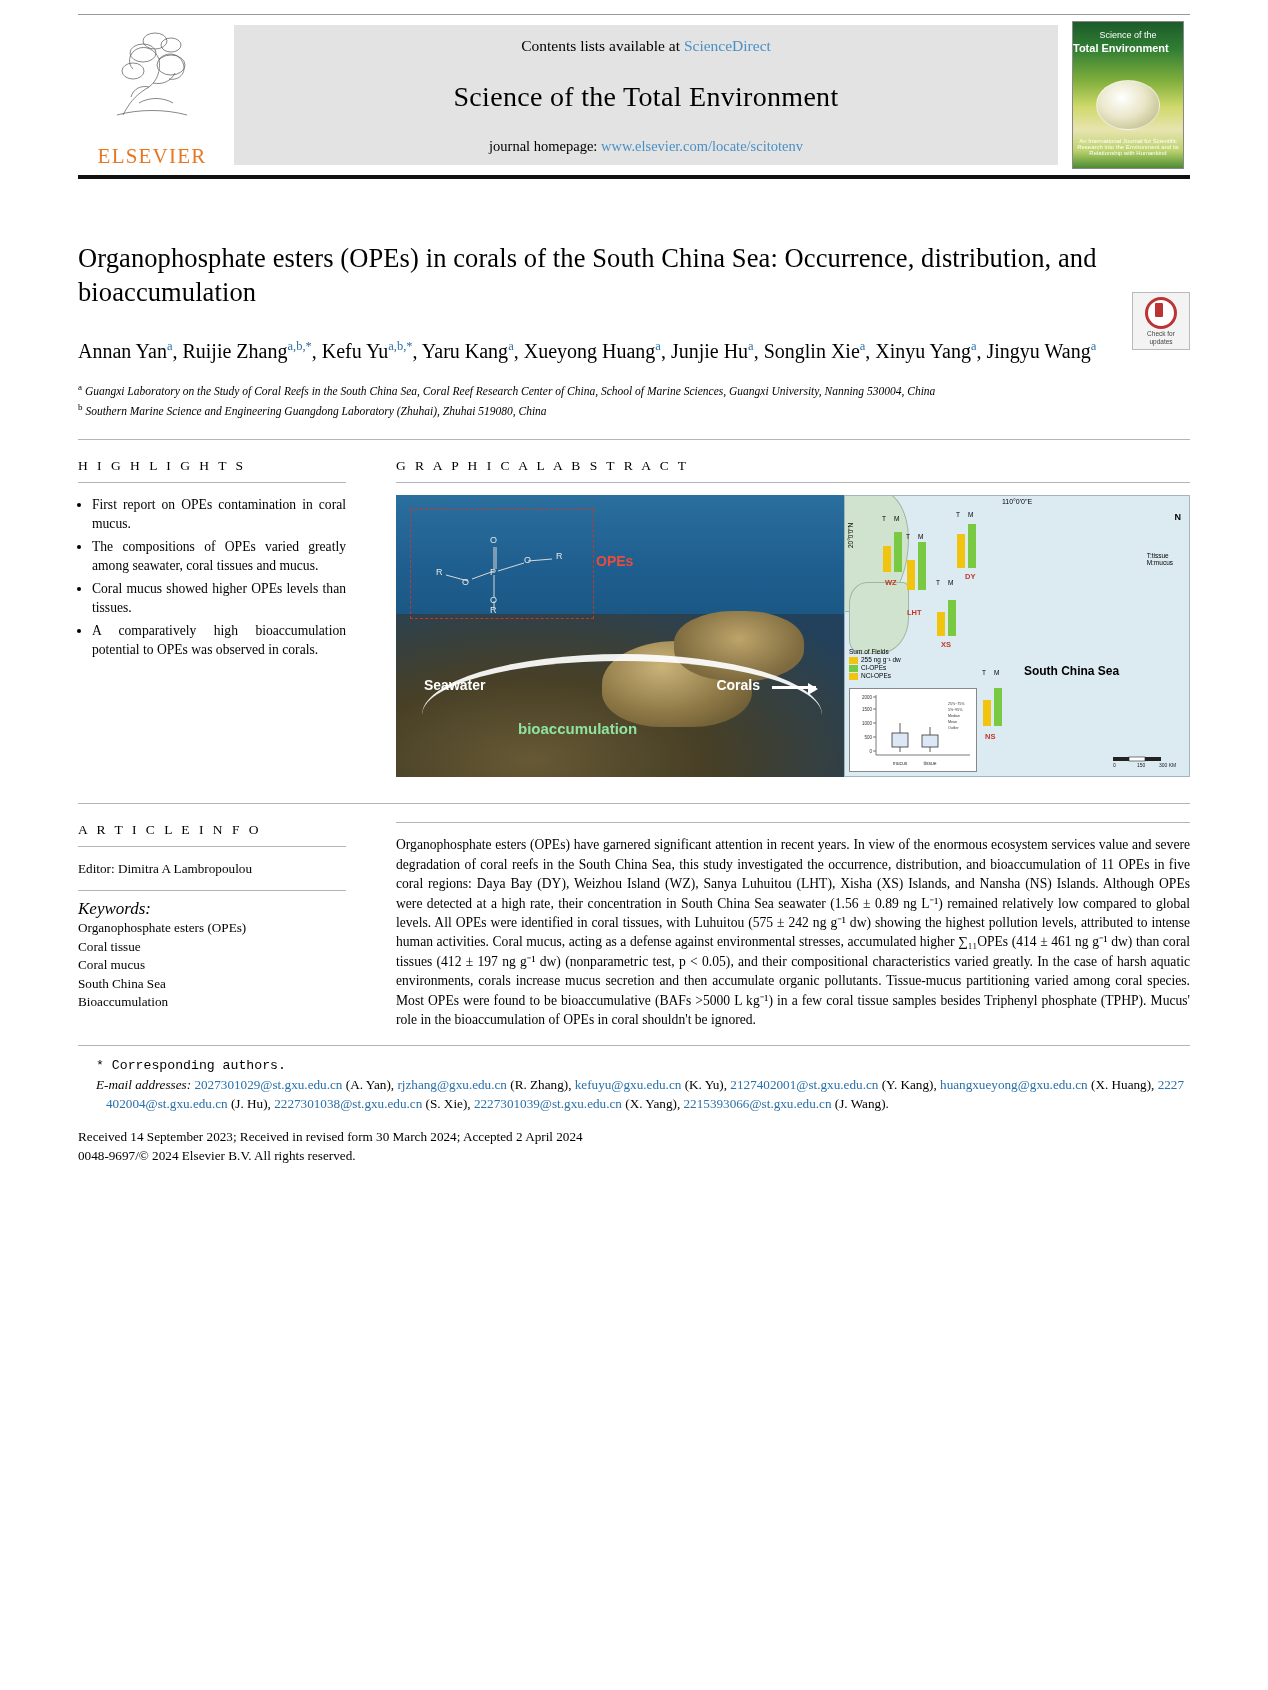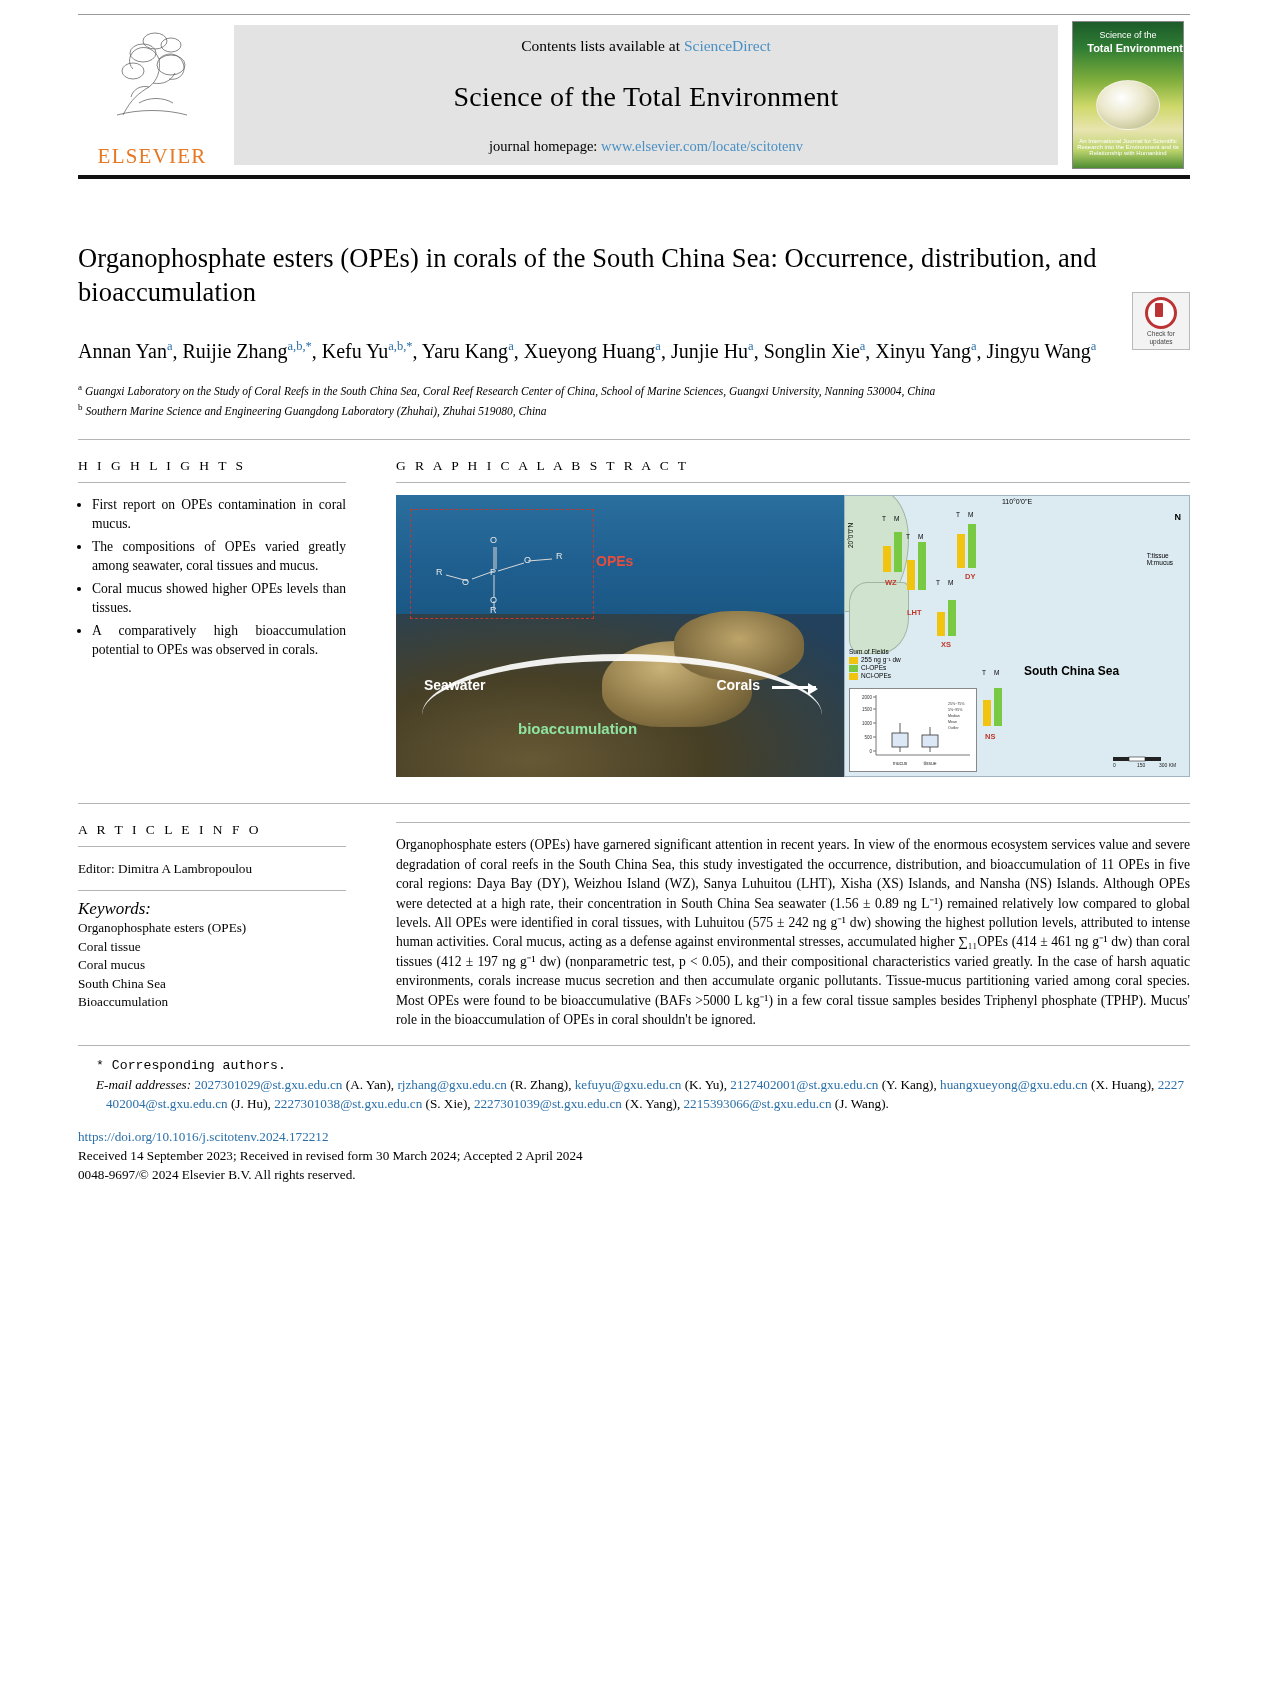--- a/index.html
+++ b/index.html
@@ -114,21 +114,21 @@
     position: relative;
     overflow: hidden;
   }
   .cover-img .ct1 {
     position: absolute; top: 8px; left: 0; width: 100%;
     text-align: center; font-size: 9px; color: #fff;
     font-family: "Liberation Sans", sans-serif;
   }
   .cover-img .ct2 {
     position: absolute; top: 20px; left: 0; width: 100%;
-    text-align: right; font-size: 11px; color: #fff; font-weight: bold;
+    text-align: left; font-size: 11px; color: #fff; font-weight: bold;
     font-family: "Liberation Sans", sans-serif;
   }
   .cover-img .globe {
     position: absolute; left: 50%; top: 58px; transform: translateX(-50%);
     width: 62px; height: 48px; border-radius: 50%;
     background: radial-gradient(ellipse at 40% 35%, #ffffff 0%, #e9e6c8 45%, #c9c79a 75%, #9fa86a 100%);
     border: 1px solid rgba(255,255,255,.6);
   }
   .cover-img .ct3 {
     position: absolute; bottom: 12px; left: 0; width: 100%;
@@ -721,20 +721,19 @@
         <span class="link">kefuyu@gxu.edu.cn</span> <span>(K. Yu)</span>,
         <span class="link">2127402001@st.gxu.edu.cn</span> <span>(Y. Kang)</span>,
         <span class="link">huangxueyong@gxu.edu.cn</span> <span>(X. Huang)</span>,
         <span class="link">2227402004@st.gxu.edu.cn</span> <span>(J. Hu)</span>,
         <span class="link">2227301038@st.gxu.edu.cn</span> <span>(S. Xie)</span>,
         <span class="link">2227301039@st.gxu.edu.cn</span> <span>(X. Yang)</span>,
         <span class="link">2215393066@st.gxu.edu.cn</span> <span>(J. Wang)</span>.
       </div>
 
       <div class="doi-block">
-        <div class="link">https://doi.org/10.1016/j.scitotenv.2024.172212</div>
         <div>Received 14 September 2023; Received in revised form 30 March 2024; Accepted 2 April 2024</div>
         <div>0048-9697/© 2024 Elsevier B.V. All rights reserved.</div>
       </div>
     </div>
 
   </div>
 </div>
 
 </body></html>

